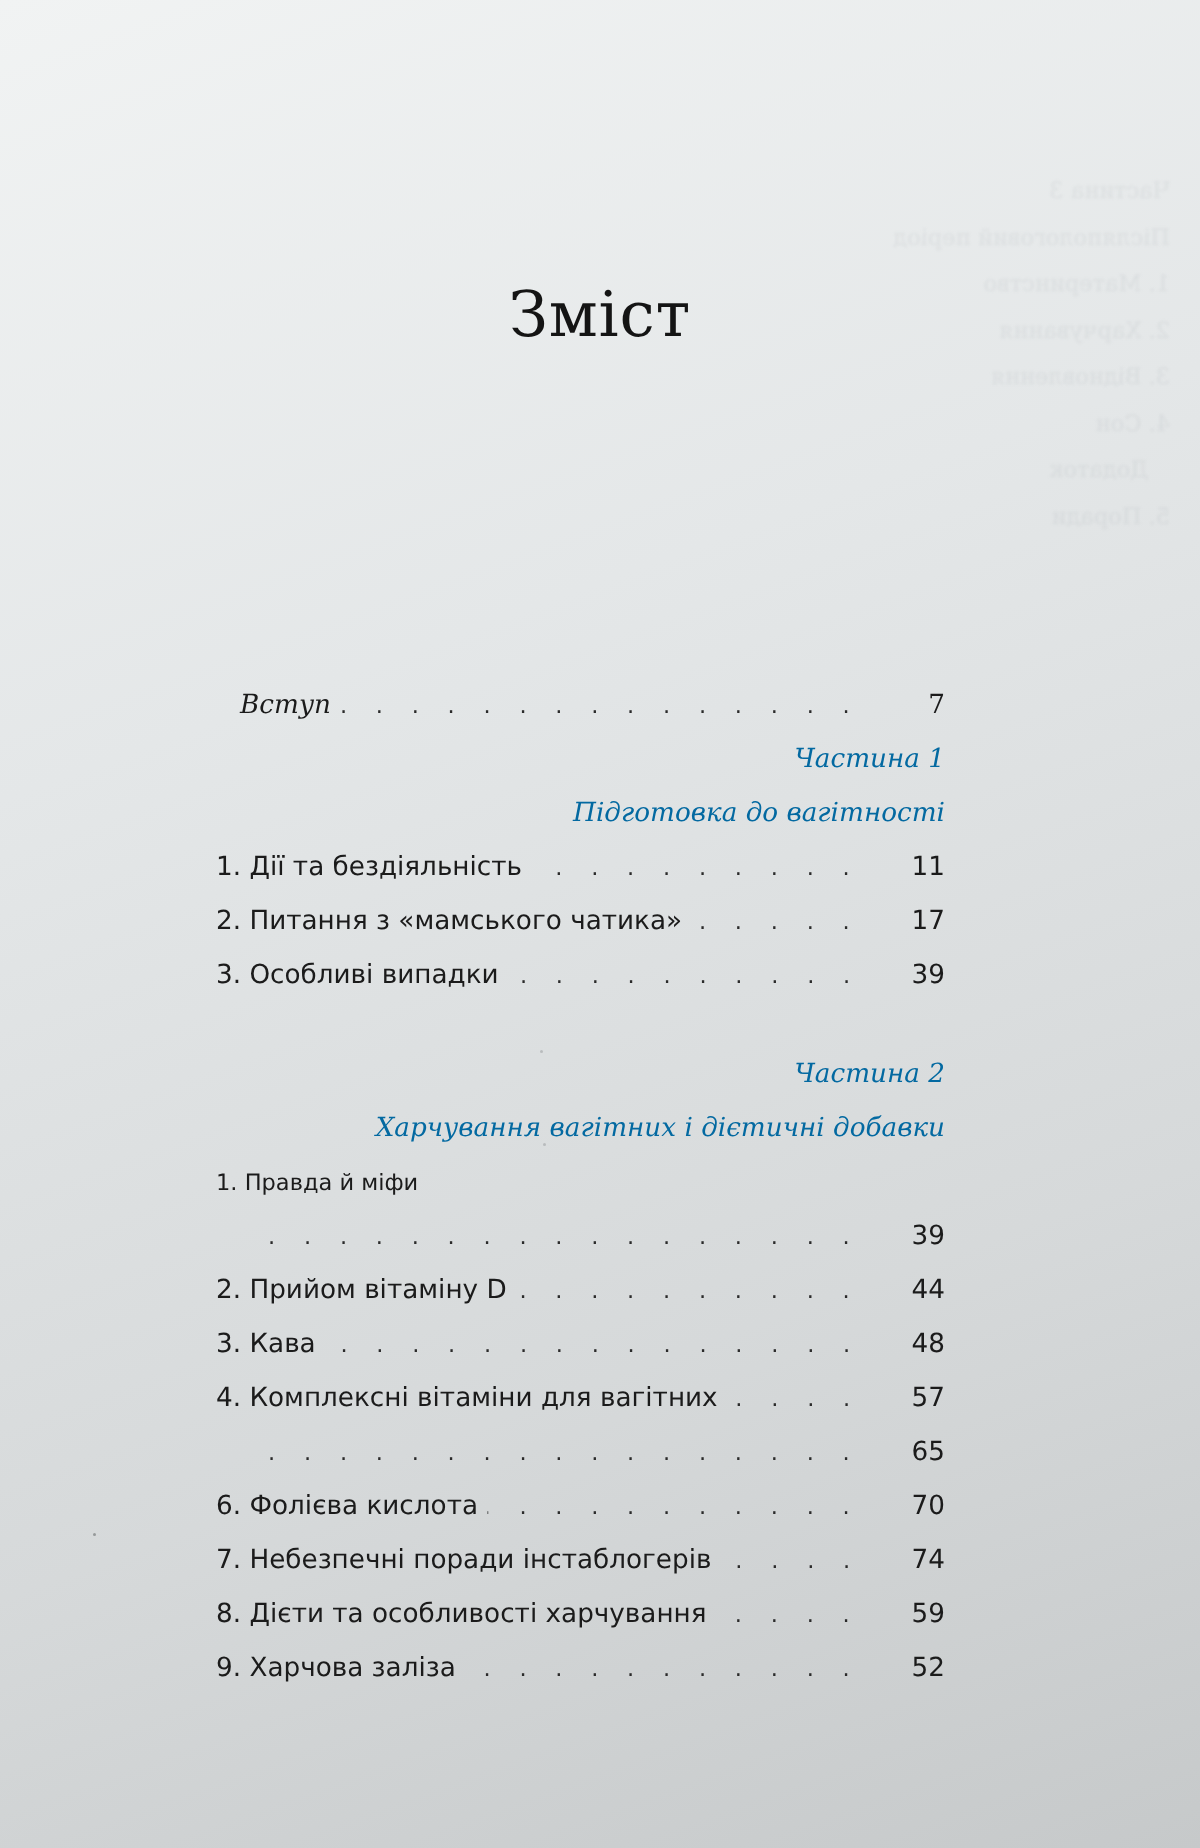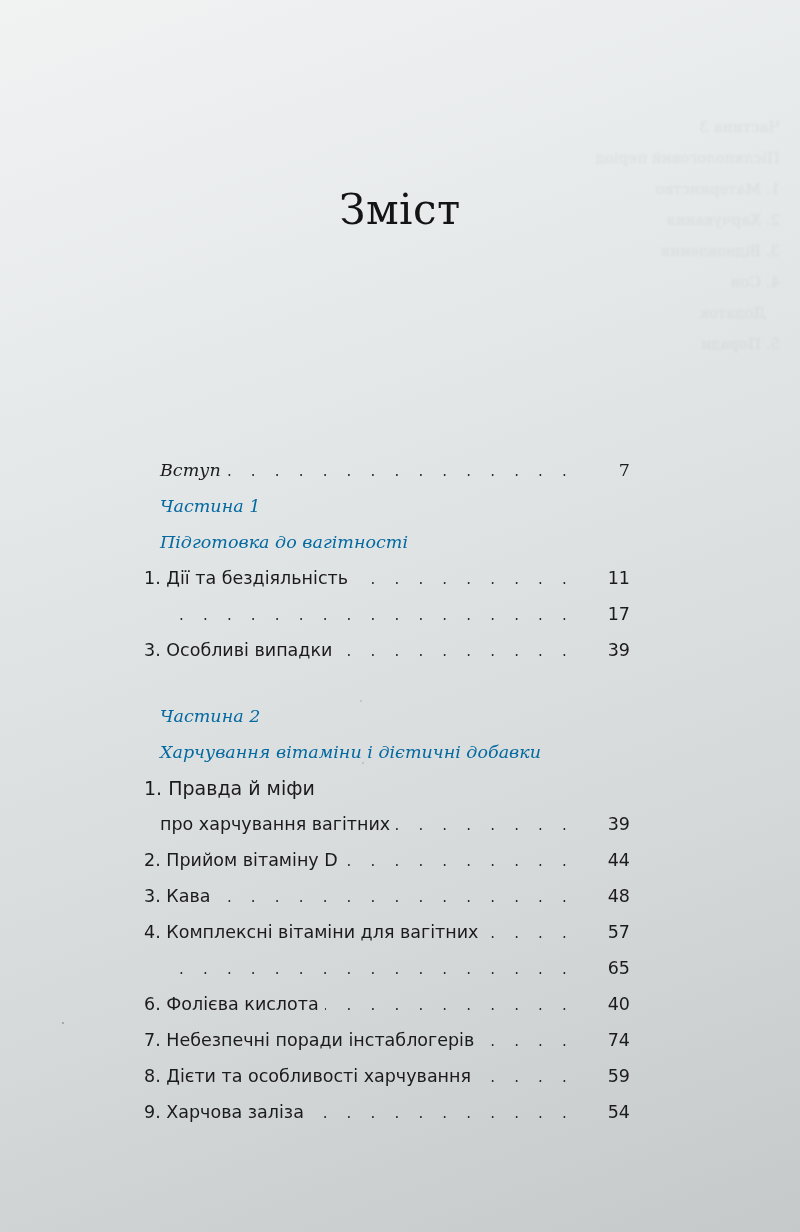--- a/index.html
+++ b/index.html
@@ -55,20 +55,21 @@
       font-family: "DejaVu Sans", sans-serif;
       font-size: 17.5px;
       color: #1b1b1b;
       white-space: nowrap;
     }
     .row.italic .label,
     .heading {
       font-family: "DejaVu Serif", serif;
       font-style: italic;
       font-size: 17.5px;
+      text-align: right;
     }
     .heading {
       height: 36px;
       line-height: 36px;
       color: #0369a1;
       white-space: nowrap;
     }
     .row .label {
       line-height: 36px;
       flex: 0 0 auto;
@@ -92,21 +93,21 @@
       line-height: 36px;
       font-family: "DejaVu Sans", sans-serif;
     }
     .row.italic .page {
       font-family: "DejaVu Serif", serif;
     }
     .plain-line {
       height: 36px;
       line-height: 36px;
       font-family: "DejaVu Sans", sans-serif;
-      font-size: 19px;
+      font-size: 15px;
       color: #1b1b1b;
       white-space: nowrap;
       margin-left: -16px;
     }
     .gap { height: 30px; }
     .speck {
       position: absolute;
       width: 2px;
       height: 2px;
       border-radius: 50%;
@@ -138,37 +139,37 @@
 
   <div class="heading">Частина 1</div>
   <div class="heading">Підготовка до вагітності</div>
 
   <div class="row">
     <span class="label" style="margin-left:-16px"><span>1.</span> <span>Дії та бездіяльність</span></span>
     <span class="dots">. . . . . . . . . . . . . . . . . . . . . . . . . . . . . . . . . . . .</span>
     <span class="page">11</span>
   </div>
   <div class="row">
+    <span class="label" style="margin-left:-16px"><span>2.</span> <span>Питання з «мамського чатика»</span></span>
     <span class="dots">. . . . . . . . . . . . . . . . . . . . . . . . . . . . . . . . . . . .</span>
     <span class="page">17</span>
   </div>
   <div class="row">
     <span class="label" style="margin-left:-16px"><span>3.</span> <span>Особливі випадки</span></span>
     <span class="dots">. . . . . . . . . . . . . . . . . . . . . . . . . . . . . . . . . . . .</span>
     <span class="page">39</span>
   </div>
 
   <div class="gap"></div>
 
   <div class="heading">Частина 2</div>
-  <div class="heading">Харчування вітаміни і дієтичні добавки</div>
+  <div class="heading">Харчування вагітних і дієтичні добавки</div>
 
   <div class="plain-line"><span>1.</span> <span>Правда й міфи</span></div>
   <div class="row">
-    <span class="label">про харчування вагітних</span>
     <span class="dots">. . . . . . . . . . . . . . . . . . . . . . . . . . . . . . . . . . . .</span>
     <span class="page">39</span>
   </div>
   <div class="row">
     <span class="label" style="margin-left:-16px"><span>2.</span> <span>Прийом вітаміну D</span></span>
     <span class="dots">. . . . . . . . . . . . . . . . . . . . . . . . . . . . . . . . . . . .</span>
     <span class="page">44</span>
   </div>
   <div class="row">
     <span class="label" style="margin-left:-16px"><span>3.</span> <span>Кава</span></span>
@@ -180,34 +181,34 @@
     <span class="dots">. . . . . . . . . . . . . . . . . . . . . . . . . . . . . . . . . . . .</span>
     <span class="page">57</span>
   </div>
   <div class="row">
     <span class="dots">. . . . . . . . . . . . . . . . . . . . . . . . . . . . . . . . . . . .</span>
     <span class="page">65</span>
   </div>
   <div class="row">
     <span class="label" style="margin-left:-16px"><span>6.</span> <span>Фолієва кислота</span></span>
     <span class="dots">. . . . . . . . . . . . . . . . . . . . . . . . . . . . . . . . . . . .</span>
-    <span class="page">40</span>
+    <span class="page">70</span>
   </div>
   <div class="row">
     <span class="label" style="margin-left:-16px"><span>7.</span> <span>Небезпечні поради інстаблогерів</span></span>
     <span class="dots">. . . . . . . . . . . . . . . . . . . . . . . . . . . . . . . . . . . .</span>
     <span class="page">74</span>
   </div>
   <div class="row">
     <span class="label" style="margin-left:-16px"><span>8.</span> <span>Дієти та особливості харчування</span></span>
     <span class="dots">. . . . . . . . . . . . . . . . . . . . . . . . . . . . . . . . . . . .</span>
     <span class="page">59</span>
   </div>
   <div class="row">
     <span class="label" style="margin-left:-16px"><span>9.</span> <span>Харчова заліза</span></span>
     <span class="dots">. . . . . . . . . . . . . . . . . . . . . . . . . . . . . . . . . . . .</span>
-    <span class="page">54</span>
+    <span class="page">52</span>
   </div>
 </div>
 
 <span class="speck" style="left:62px;top:1022px;"></span>
 <span class="speck" style="left:360px;top:700px;opacity:0.3"></span>
 <span class="speck" style="left:362px;top:762px;opacity:0.3"></span>
 
 </body></html>

